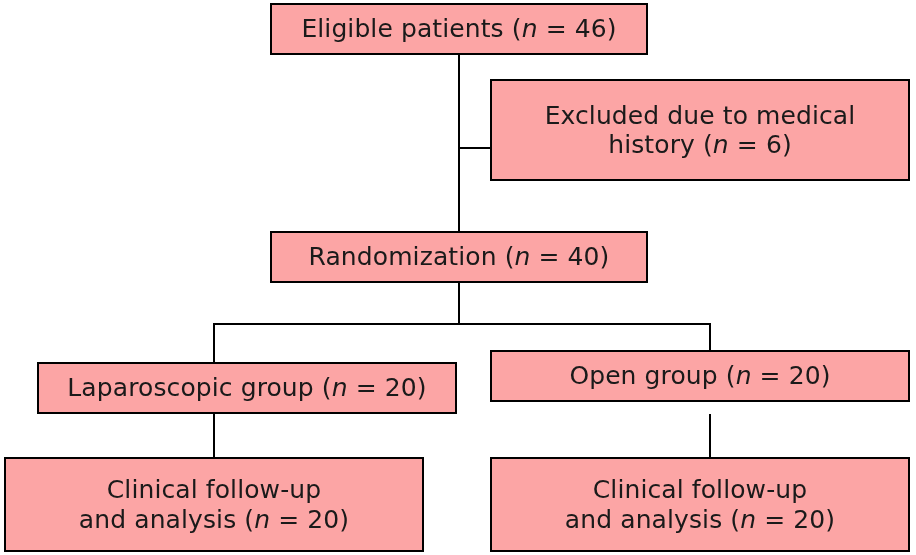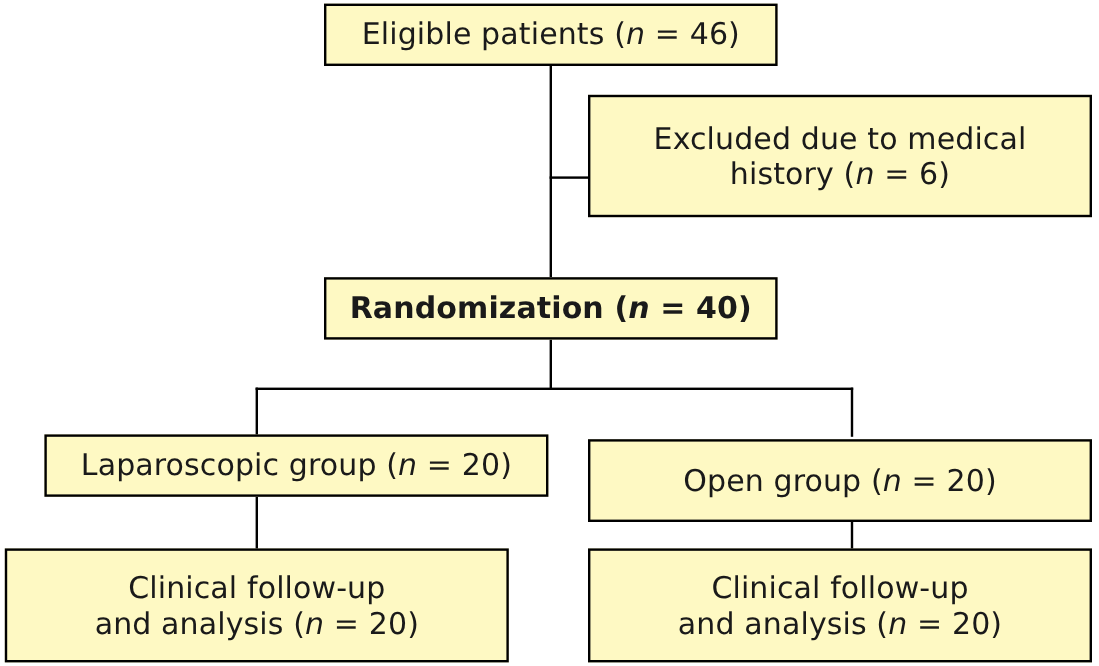--- a/index.html
+++ b/index.html
@@ -12,21 +12,21 @@
     width: 916px;
     height: 555px;
     background: #ffffff;
     font-family: "DejaVu Sans", "Liberation Sans", sans-serif;
     overflow: hidden;
   }
   .node {
     position: absolute;
     box-sizing: border-box;
     border: 2px solid #000000;
-    background: #fef9c3;
+    background: #fca5a5;
     display: flex;
     align-items: center;
     justify-content: center;
     text-align: center;
     color: #1a1a1a;
     font-size: 25px;
     line-height: 1.18;
     letter-spacing: 0.1px;
     z-index: 2;
   }
@@ -39,23 +39,23 @@
     position: absolute;
     background: #000000;
     z-index: 1;
   }
   .v { width: 2px; }
   .h { height: 2px; }
 
   
   #node-eligible      { left: 270px; top: 3px;   width: 378px; height: 52px; }
   #node-excluded      { left: 490px; top: 79px;  width: 420px; height: 102px; }
-  #node-randomization { left: 270px; top: 231px; width: 378px; height: 52px; font-weight: bold; }
+  #node-randomization { left: 270px; top: 231px; width: 378px; height: 52px; }
   #node-lap-group     { left: 4px;   top: 362px; width: 420px; height: 52px; margin-left: 33px; }
-  #node-open-group    { left: 490px; top: 366px; width: 420px; height: 69px; text-align: right; }
+  #node-open-group    { left: 490px; top: 350px; width: 420px; height: 52px; text-align: right; }
   #node-lap-followup  { left: 4px;   top: 457px; width: 420px; height: 95px; }
   #node-open-followup { left: 490px; top: 457px; width: 420px; height: 95px; }
 
   
   #conn-eligible-down   { left: 458px; top: 55px;  height: 176px; }
   #conn-excluded-branch { left: 458px; top: 147px; width: 34px; }
   #conn-rand-down       { left: 458px; top: 283px; height: 42px; }
   #conn-split-bar       { left: 213px; top: 323px; width: 498px; }
   #conn-split-left      { left: 213px; top: 323px; height: 41px; }
   #conn-split-right     { left: 709px; top: 323px; height: 41px; }

